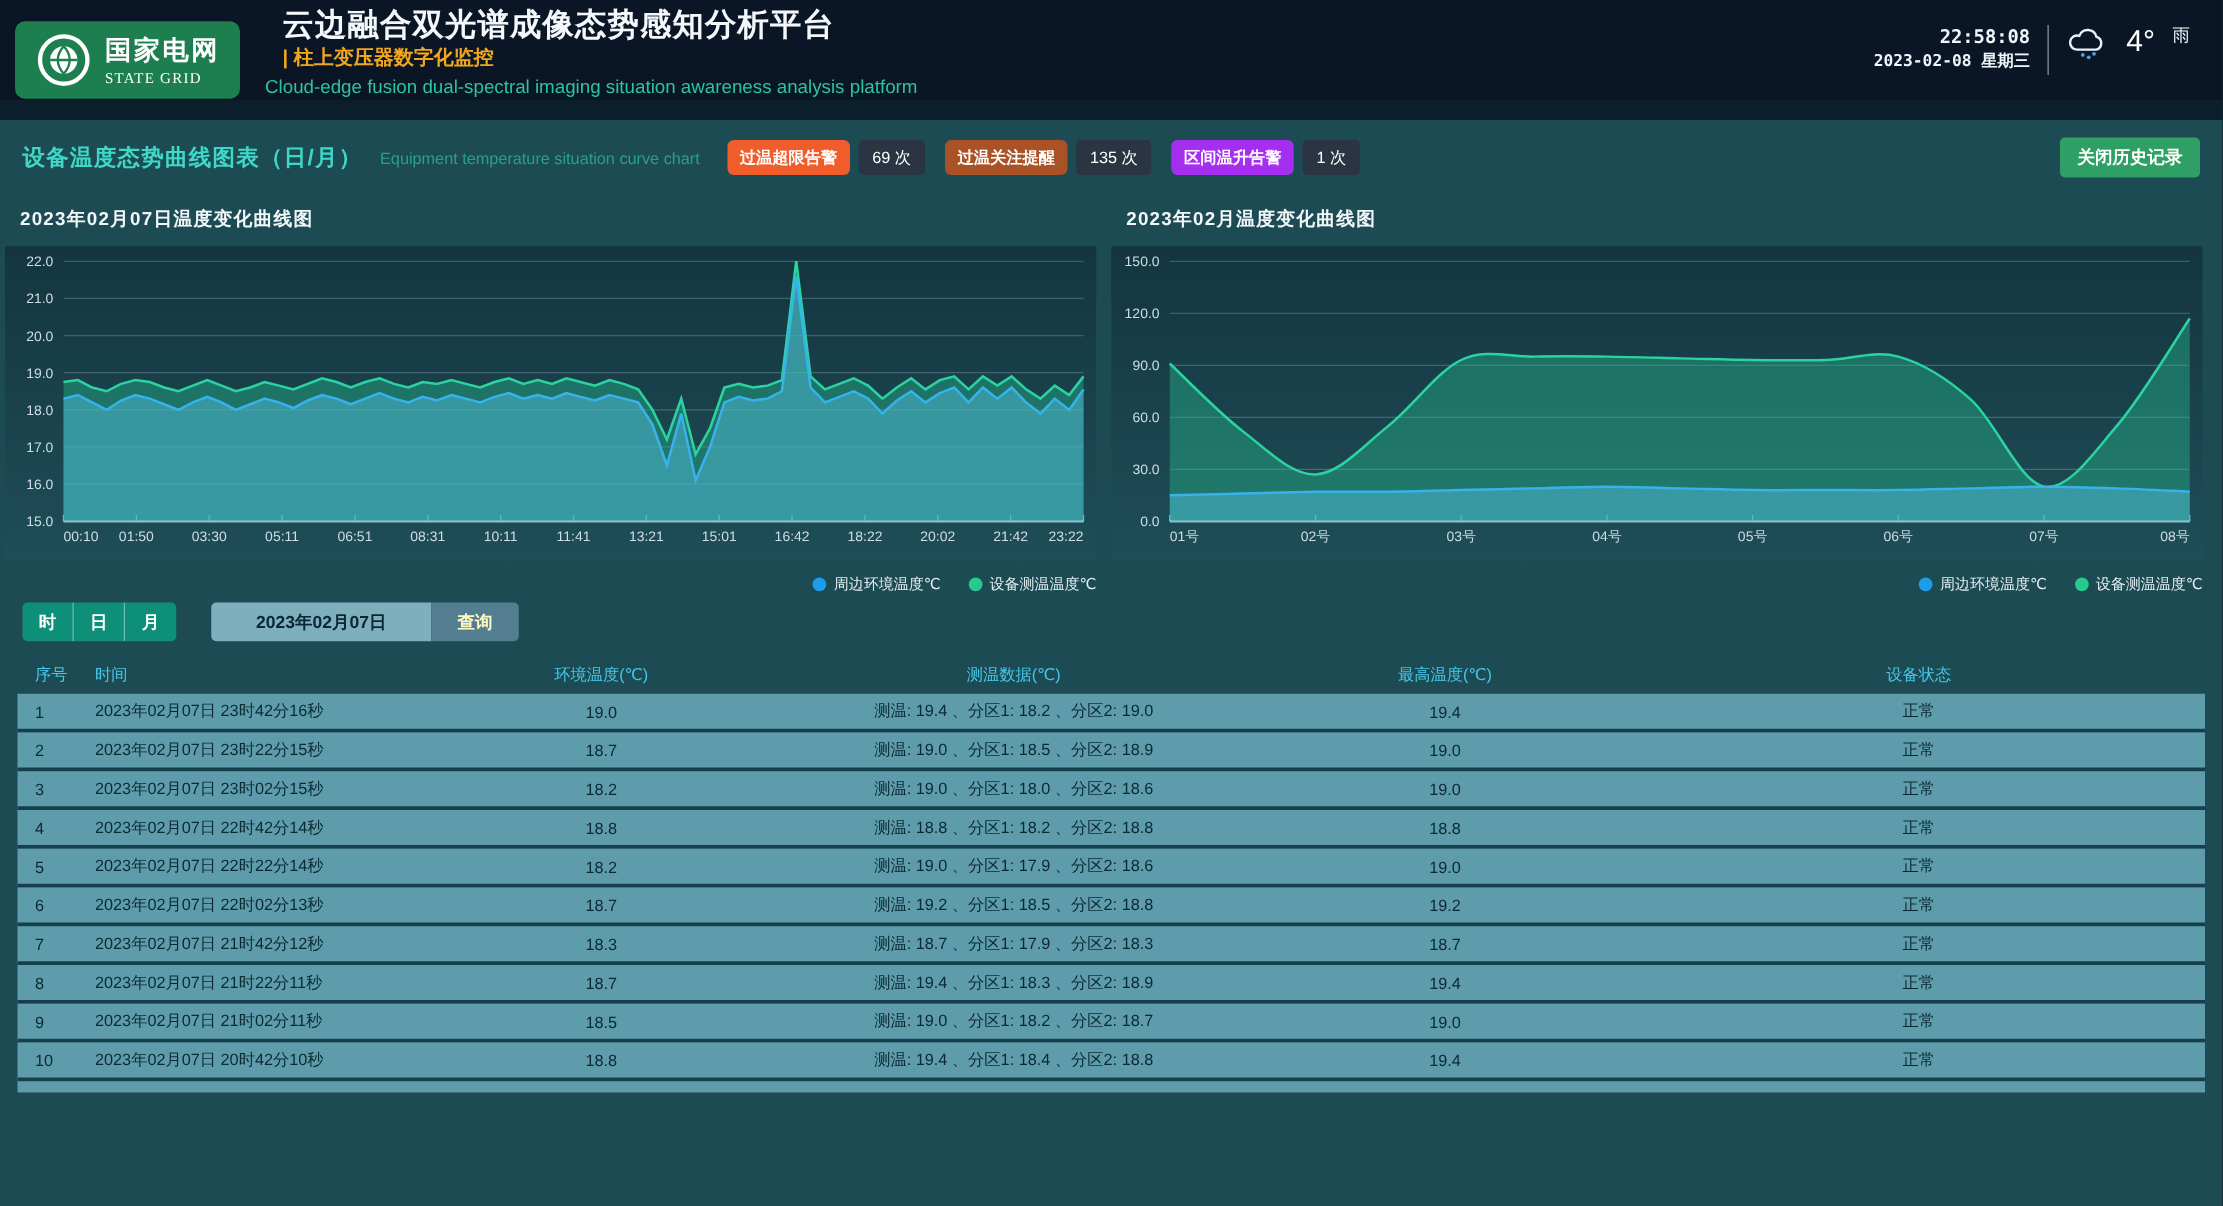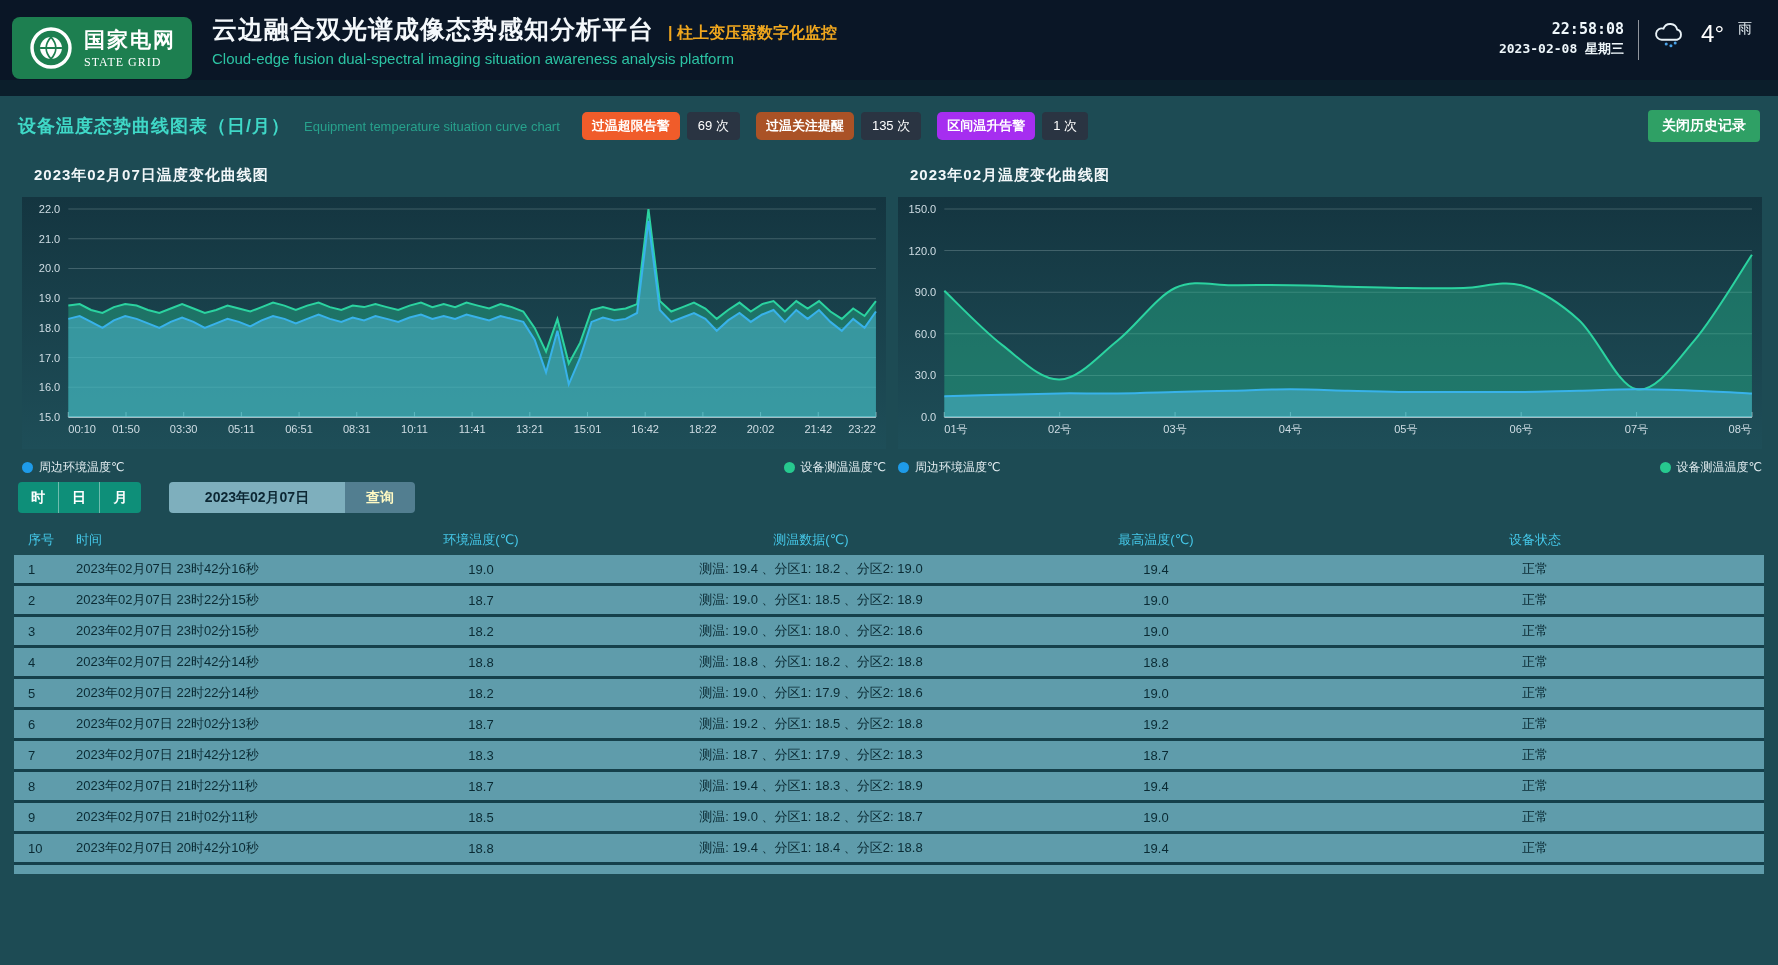--- a/index.html
+++ b/index.html
@@ -5,21 +5,21 @@
   * { margin:0; padding:0; box-sizing:border-box; }
   html,body { width:1778px; height:965px; overflow:hidden; background:#0a1626;
     font-family:"Liberation Sans","DejaVu Sans",sans-serif; }
 
   
   header { height:80px; display:flex; align-items:center; padding:6px 26px 6px 12px; background:#0a1626; }
   .logo { display:flex; align-items:center; gap:10px; background:#1d7f50; border-radius:8px; padding:8px 16px;margin-top:16px; }
   .logo-cn { color:#fff; font-size:21px; font-weight:bold; letter-spacing:2px; }
   .logo-en { color:#fff; font-size:12px; font-family:"Liberation Serif","DejaVu Serif",serif; letter-spacing:1px; margin-top:1px; }
   .titles { margin-left:20px; }
-  .title-row { display:flex; align-items:baseline; }
+  .title-row { display:flex; align-items:baseline;flex-direction:column; }
   .title-row h1 { color:#f4f8fb; font-size:25px; font-weight:bold; letter-spacing:1px; }
   .title-tag { color:#f0a71e; font-size:16px; font-weight:bold; margin-left:14px; }
   .title-en { color:#2cc3a3; font-size:15px; font-weight:normal; margin-top:4px; }
   .header-right { margin-left:auto; display:flex; align-items:flex-start; gap:14px; }
   .clock { text-align:right; color:#eef6fa; font-family:"DejaVu Sans Mono",monospace; }
   .clock-time { font-size:15px; font-weight:bold; }
   .clock-date { font-size:13px; font-weight:bold; margin-top:2px; }
   .vdiv { width:1px; height:40px; background:rgba(255,255,255,.55); }
   .temp { color:#fff; font-size:24px; font-weight:300; }
   .cond { color:#e9f2f7; font-size:14px; }
@@ -30,26 +30,26 @@
 
   .section-head { display:flex; align-items:center; padding:14px 18px 6px 18px; gap:14px; }
   .sec-title { color:#3fd8c7; font-size:18px; font-weight:bold; letter-spacing:1px; }
   .sec-title-en { color:#27a18c; font-size:13px; }
   .badges { display:flex; margin-left:8px; }
   .badge { color:#fff; font-size:13px; font-weight:bold; padding:5px 10px; border-radius:5px; }
   .badge-count { background:#2a3442; color:#fff; font-size:13px; padding:5px 11px; border-radius:4px; margin-left:7px; margin-right:16px; }
   .history-btn { margin-left:auto; background:#2fa065; border:none; color:#fff; font-size:14px; font-weight:bold;
     padding:7px 14px; border-radius:4px; cursor:pointer; }
 
-  .charts-row { display:flex; gap:12px; padding:2px 16px 0 22px; }
+  .charts-row { display:flex; gap:12px; padding:2px 16px 0 4px; }
   .chart-panel { flex:1; }
   .chart-title { color:#f2f7f9; font-size:15px; font-weight:bold; margin:16px 0 12px 12px; letter-spacing:1px; }
   .chart-svg { width:100%; height:252px; display:block; background:linear-gradient(180deg,#143540 0%,#1e4e58 100%); }
   .chart-svg text { fill:#cfdde4; font-size:11px; }
-  .legend { display:flex; justify-content:space-between; gap:22px; margin-top:10px; }
+  .legend { display:flex; justify-content:flex-end; gap:22px; margin-top:10px; }
   .legend-item { display:flex; align-items:center; gap:6px; color:#e3edf1; font-size:12px; }
   .legend-dot { width:11px; height:11px; border-radius:50%; display:inline-block; }
 
   .section-head2 { display:flex; align-items:baseline; padding:16px 18px 6px 18px; gap:14px; }
   .sec-title-orange { color:#d4742f; font-size:13px; font-weight:bold; }
   .sec-hint { color:#2e9b93; font-size:13px; }
 
   .controls { display:flex; align-items:center; gap:28px; padding:6px 18px 12px 18px; }
   .seg { display:flex; background:#0e8f79; border-radius:4px; overflow:hidden; }
   .seg button { width:41px; height:31px; background:transparent; border:none; border-right:1px solid rgba(255,255,255,.4);

